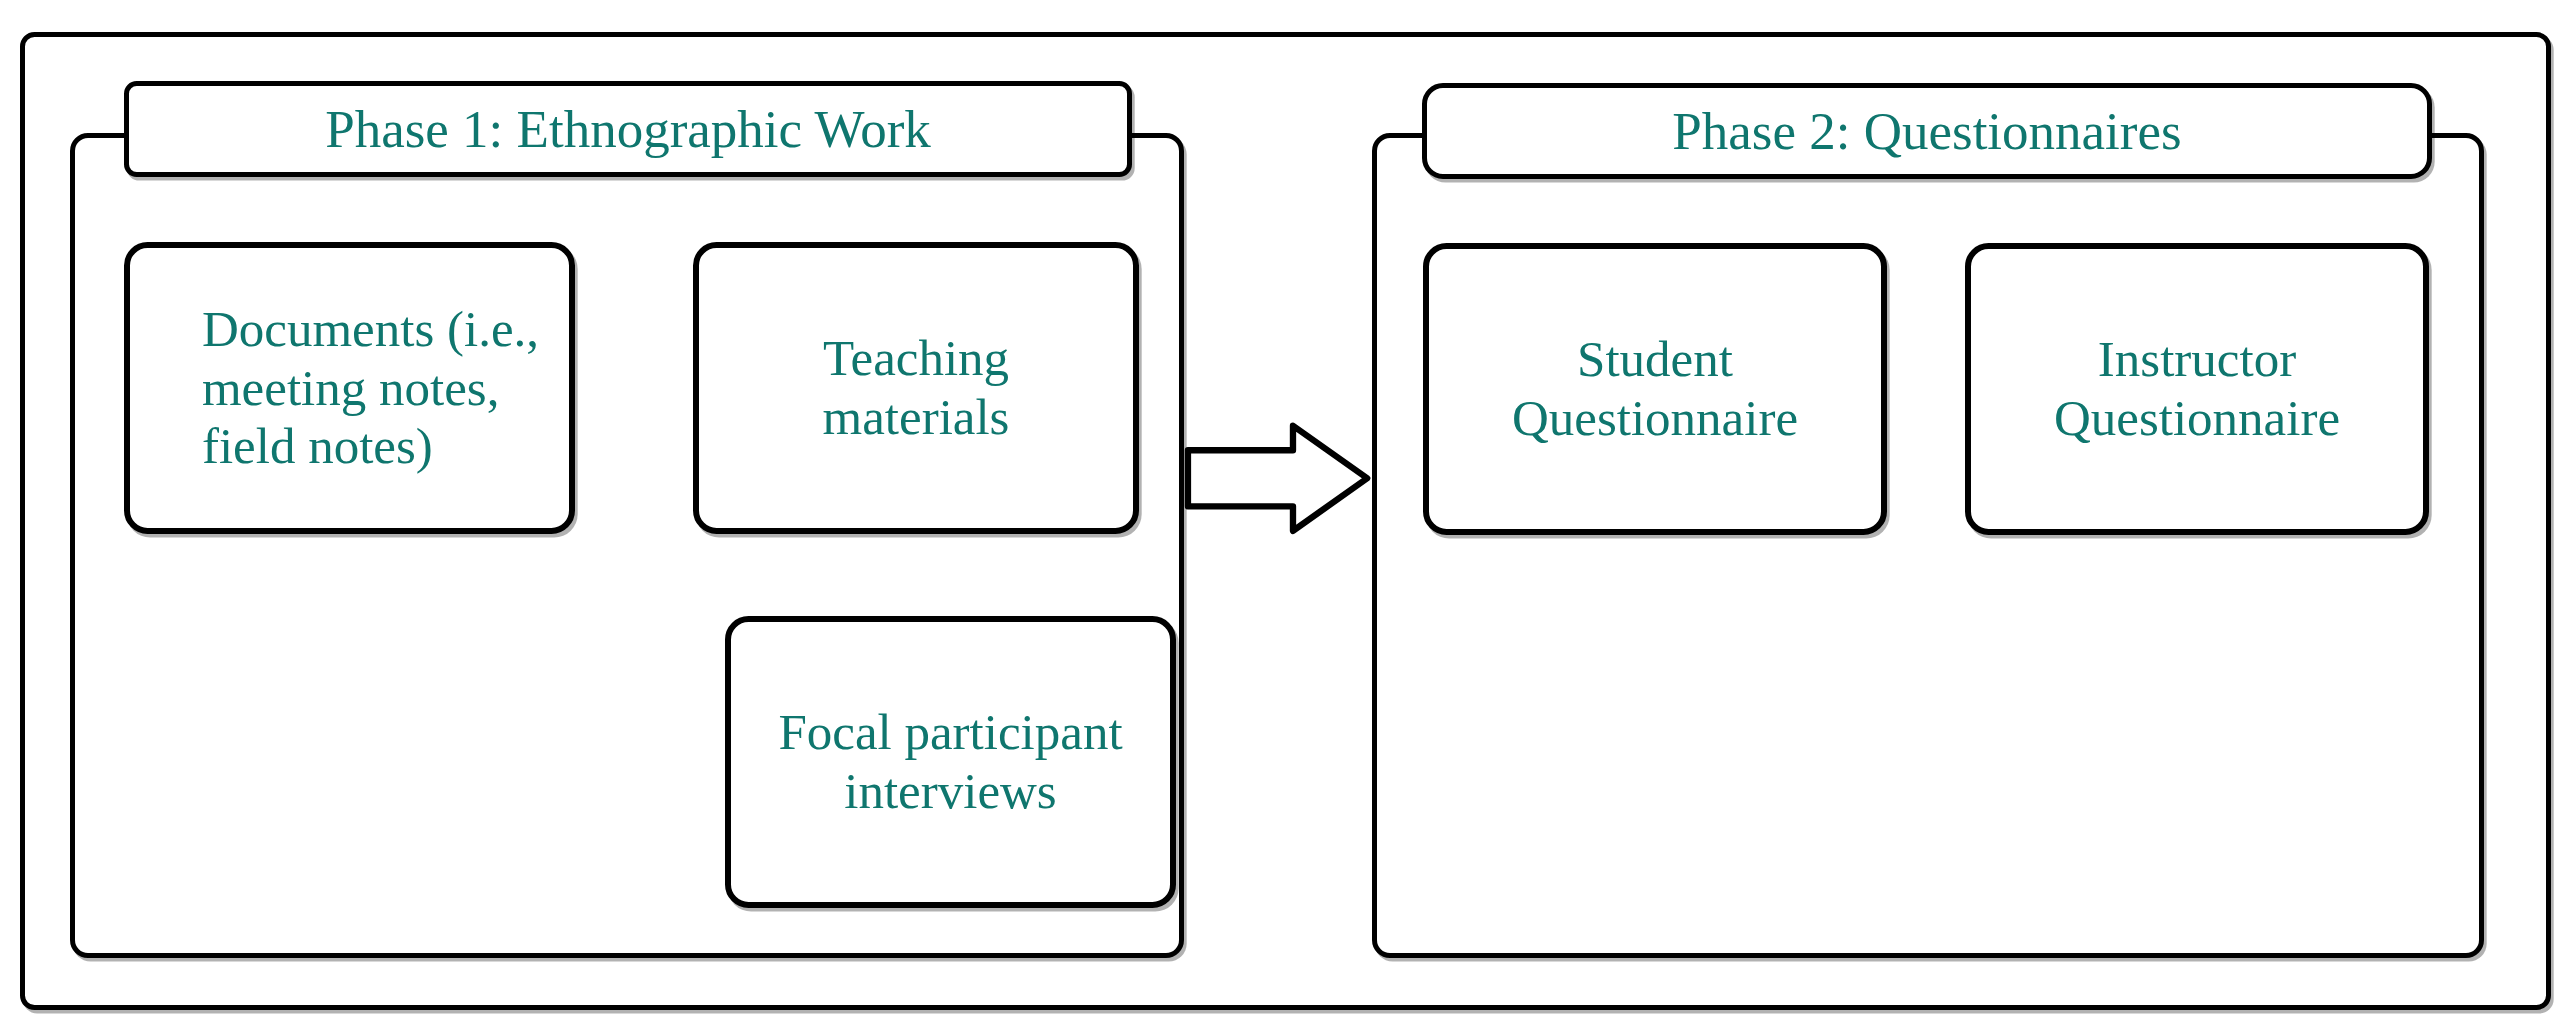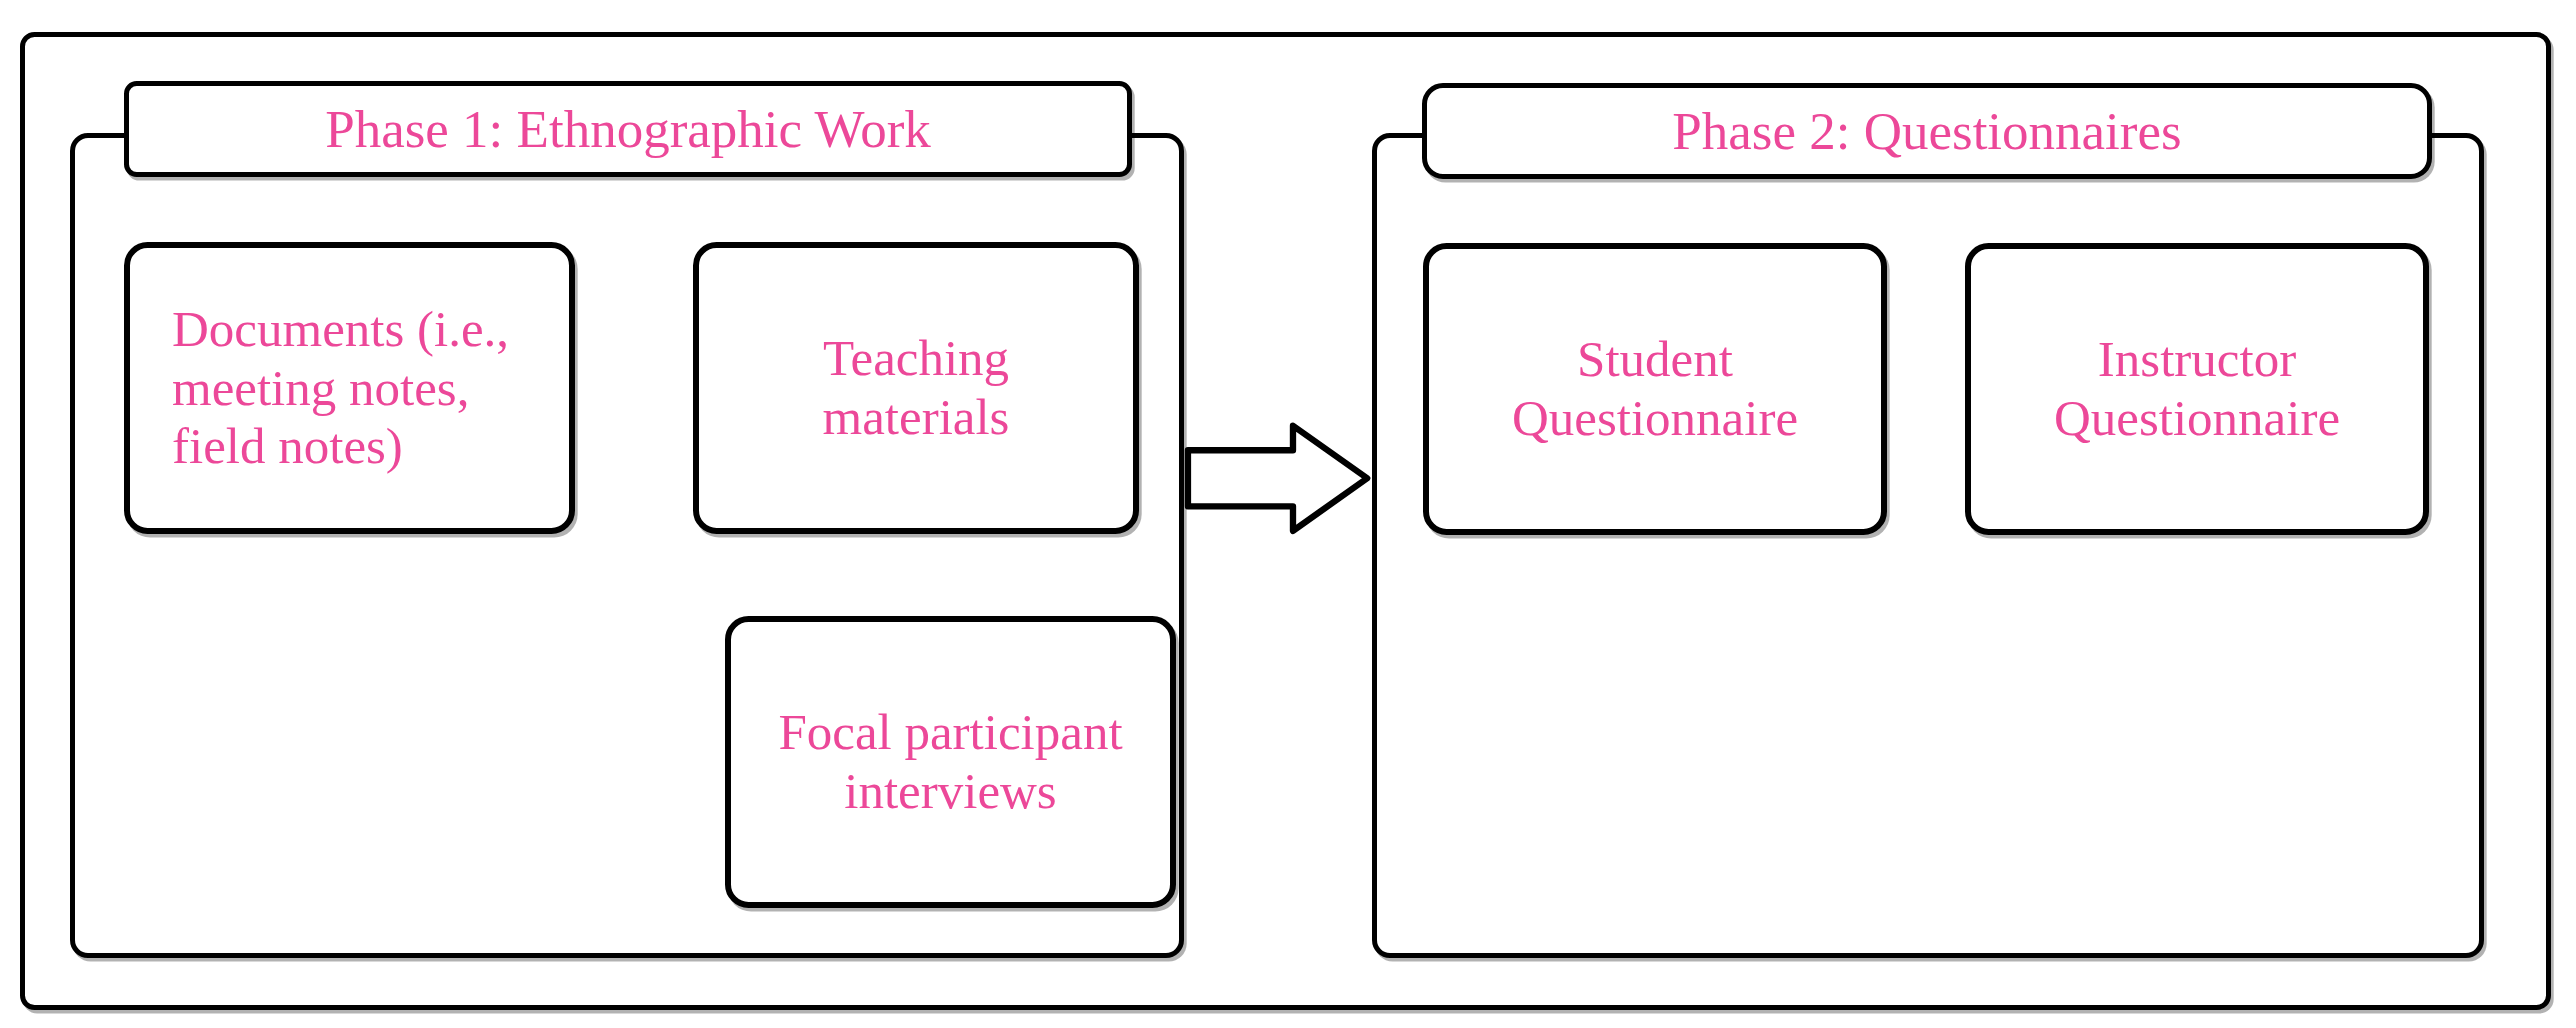--- a/index.html
+++ b/index.html
@@ -2,21 +2,21 @@
 <html style="font-size:14.5px"><head>
 <meta charset="utf-8">
 <style>
   html, body { margin: 0; padding: 0; background: #ffffff; }
   .stage {
     position: relative;
     width: 2576px;
     height: 1029px;
     background: #ffffff;
     font-family: "Liberation Serif", "DejaVu Serif", serif;
-    color: #ec4899;
+    color: #0f766e;
     overflow: hidden;
   }
   .frame {
     position: absolute;
     box-sizing: border-box;
     background: #ffffff;
     border: 5.4px solid #000000;
     box-shadow: 2.7px 3.6px 0 rgba(0,0,0,0.30);
   }
   .outer-frame   { left: 20px;  top: 32px;  width: 2531px; height: 978px; border-radius: 14.5px; }
@@ -37,21 +37,21 @@
   .item-box {
     border-width: 6.3px;
     border-radius: 23.5px;
     display: flex;
     align-items: center;
     font-size: 51px;
     line-height: 1.15;
     z-index: 2;
   }
   .item-box .label { white-space: pre-line; }
-  .align-left   { justify-content: flex-start; padding-left: 42px; text-align: left; }
+  .align-left   { justify-content: center; padding-left: 42px; text-align: left; }
   .align-center { justify-content: center; text-align: center; }
   .box-documents  { left: 124px;  top: 242px; width: 451px; height: 292px; }
   .box-teaching   { left: 693px;  top: 242px; width: 446px; height: 292px; }
   .box-informal   { left: 124px;  top: 616px; width: 451px; height: 292px; }
   .box-focal      { left: 685px;  top: 616px; width: 451px; height: 292px; margin-left: 40px; }
   .box-student    { left: 1423px; top: 243px; width: 464px; height: 292px; }
   .box-instructor { left: 1965px; top: 243px; width: 464px; height: 292px; }
   .arrow-layer {
     position: absolute;
     left: 0; top: 0;

